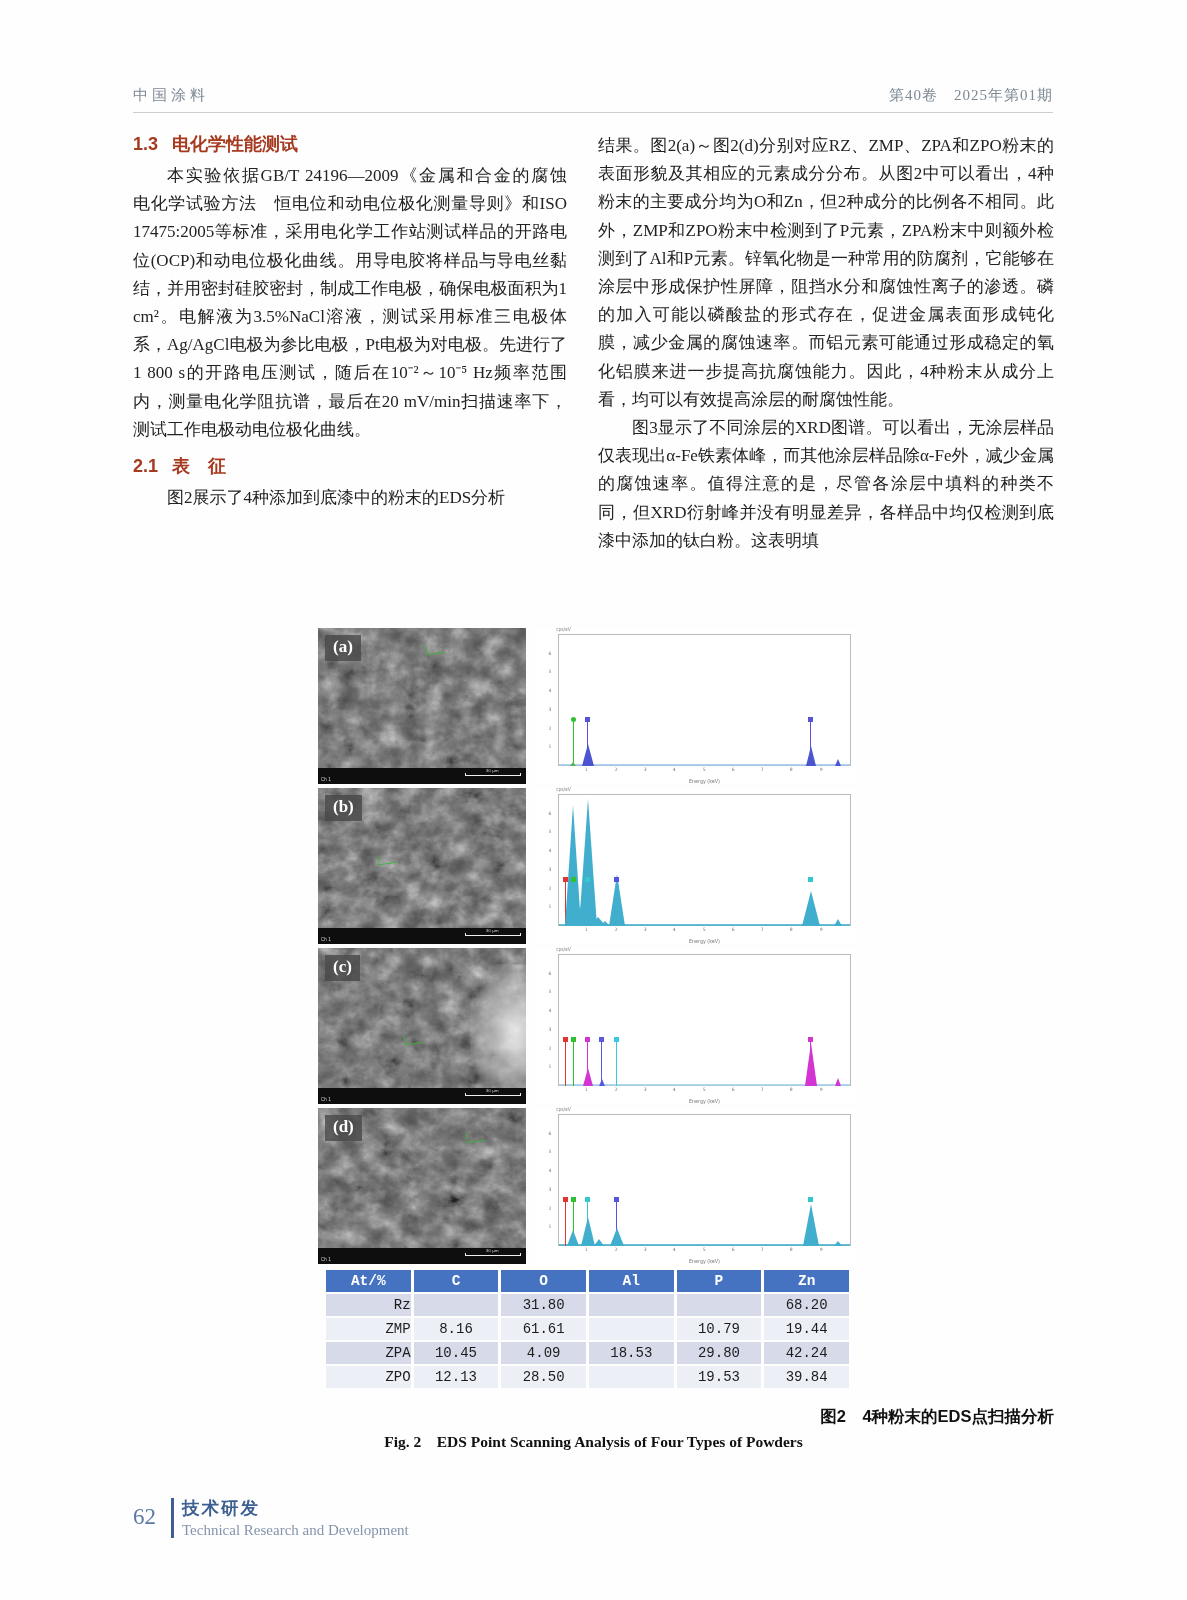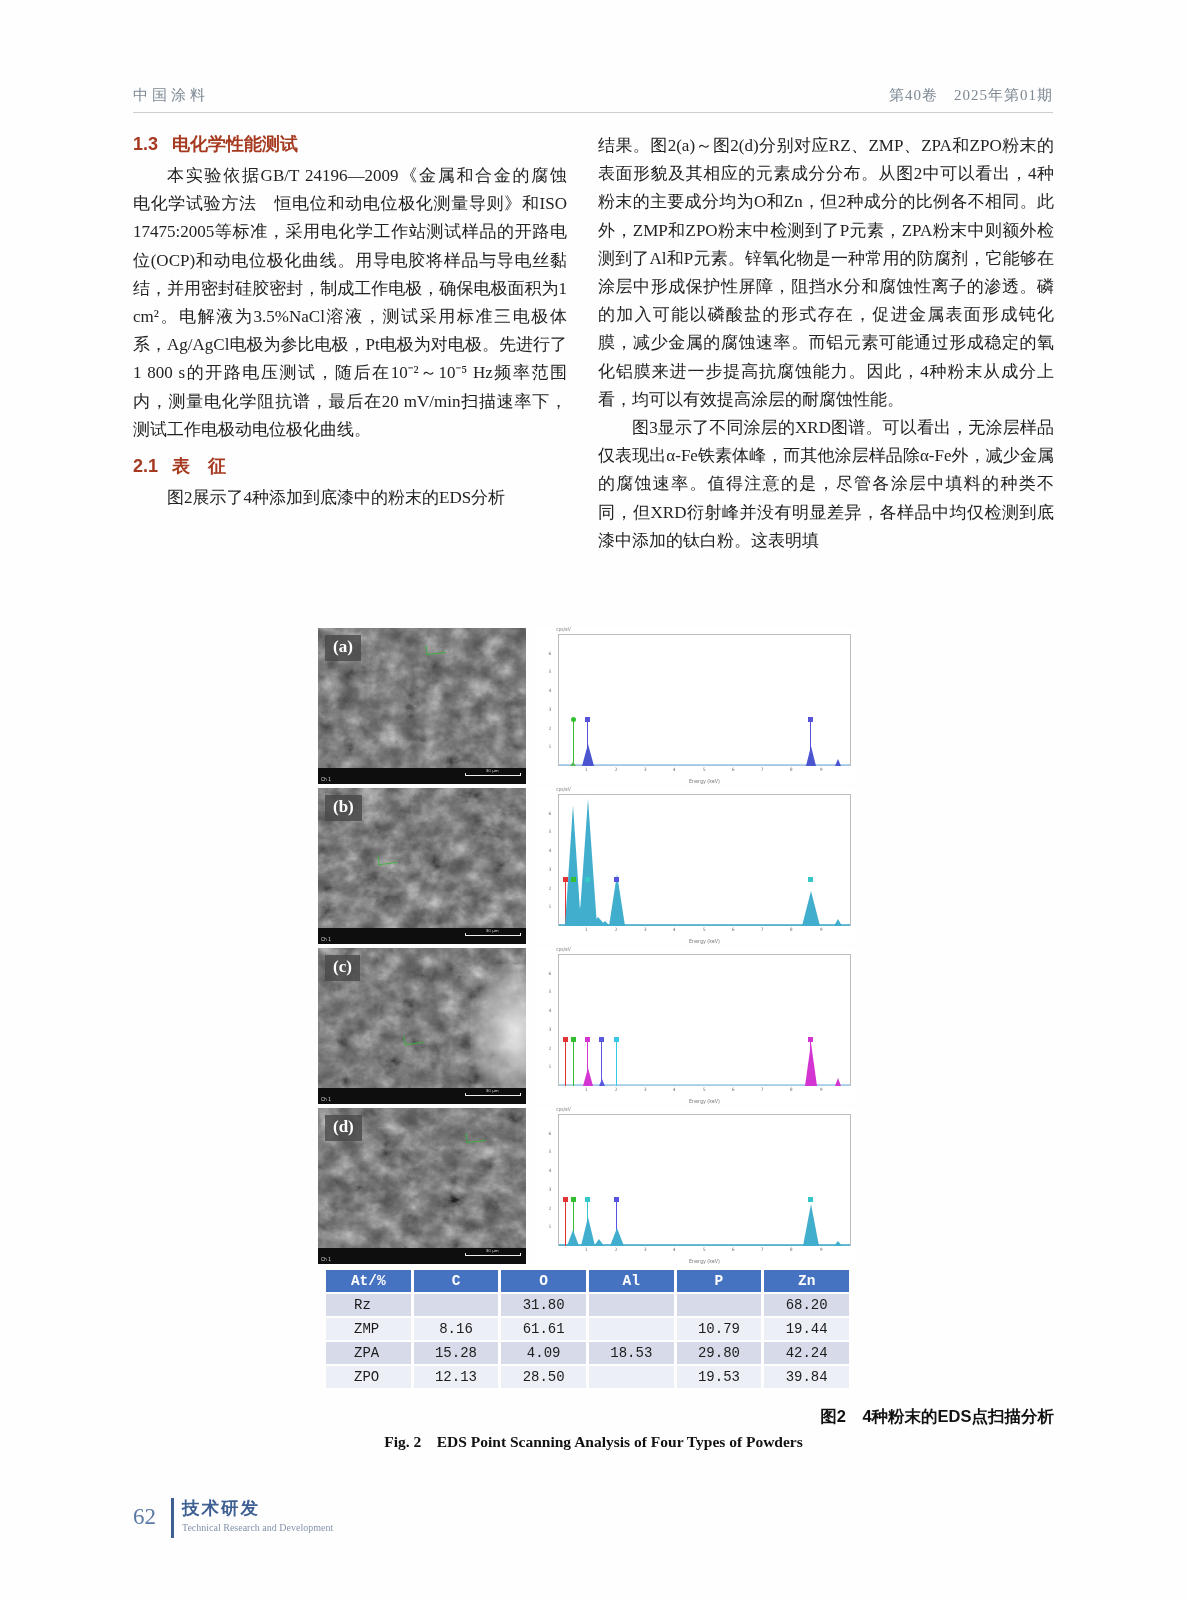--- a/index.html
+++ b/index.html
@@ -55,36 +55,36 @@
   .eds-base{position:absolute;left:25px;right:5px;bottom:18px;height:2px;opacity:.8;}
   .pk-line{position:absolute;bottom:18px;width:1px;height:46px;}
   .pk-fill{position:absolute;bottom:18px;width:0;height:0;border-style:solid;border-color:transparent;border-top-width:0;}
   .pk-m{position:absolute;bottom:61px;width:5px;height:5px;}
   .pk-m.round{border-radius:50%;}
   
   .eds-table{position:absolute;left:5px;top:640px;width:529px;border-collapse:separate;
       border-spacing:3px 2px;table-layout:fixed;font-family:Liberation Mono, monospace;}
   .eds-table th{background:#4673c1;color:#fff;font-weight:bold;font-size:14.5px;height:22px;padding:0;text-align:center;}
   .eds-table td{font-size:14px;height:22px;padding:0;text-align:center;color:#1c1c1c;}
-  .eds-table td.name{text-align:left;padding-left:28px;}
+  .eds-table td.name{text-align:right;padding-left:28px;}
   .rowA td{background:#d7dae8;}
   .rowB td{background:#edeff6;}
   
   .cap-zh{position:absolute;left:133px;width:921px;top:1406px;text-align:right;
       font-family:"Liberation Sans",sans-serif;font-weight:bold;font-size:16.5px;color:#111;}
   .cap-en{position:absolute;left:133px;width:921px;top:1432px;text-align:center;
       font-family:"Liberation Serif",serif;font-weight:bold;font-size:15.5px;color:#111;}
   
   .footer{position:absolute;left:133px;top:1496px;height:46px;}
   .pgnum{position:absolute;left:0;top:8px;font-size:23px;color:#5b79a4;font-family:"Liberation Serif",serif;}
   .fbar{position:absolute;left:38px;top:2px;width:2.5px;height:40px;background:#3d5f92;}
   .fzh{position:absolute;left:49px;top:0;font-family:"Liberation Sans",sans-serif;font-weight:bold;
        font-size:17.5px;color:#3d5f92;letter-spacing:2px;white-space:nowrap;}
   .fen{position:absolute;left:49px;top:26px;font-family:"Liberation Serif",serif;
-       font-size:10px;color:#8494ad;white-space:nowrap;}
+       font-size:15px;color:#8494ad;white-space:nowrap;}
 </style>
 </head>
 <body>
 
 <div class="page">
 
   <div class="hdr-left">中国涂料</div>
   <div class="hdr-right">第40卷　2025年第01期</div>
   <div class="hdr-rule"></div>
 
@@ -367,21 +367,21 @@
           <tr class="rowB">
             <td class="name">ZMP</td>
             <td class="val">8.16</td>
             <td class="val">61.61</td>
             <td class="val"></td>
             <td class="val">10.79</td>
             <td class="val">19.44</td>
           </tr>
           <tr class="rowA">
             <td class="name">ZPA</td>
-            <td class="val">15.28</td>
+            <td class="val">10.45</td>
             <td class="val">4.09</td>
             <td class="val">18.53</td>
             <td class="val">29.80</td>
             <td class="val">42.24</td>
           </tr>
           <tr class="rowB">
             <td class="name">ZPO</td>
             <td class="val">12.13</td>
             <td class="val">28.50</td>
             <td class="val"></td>

